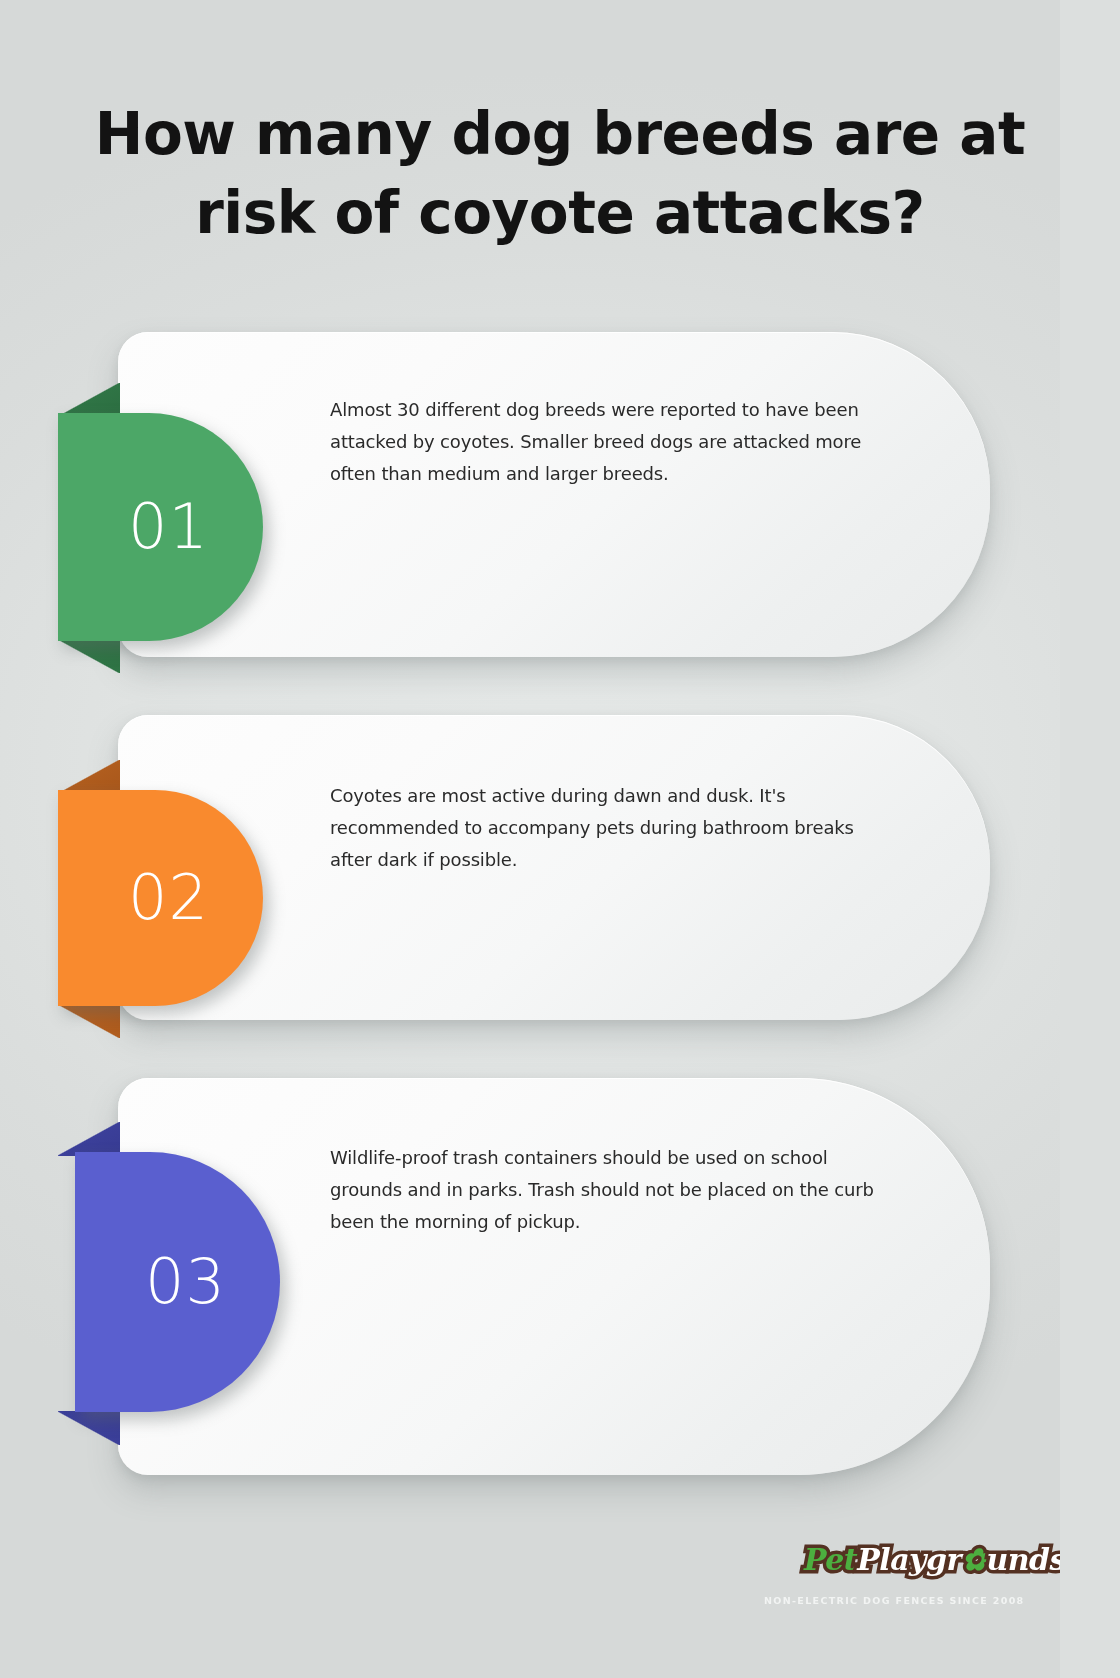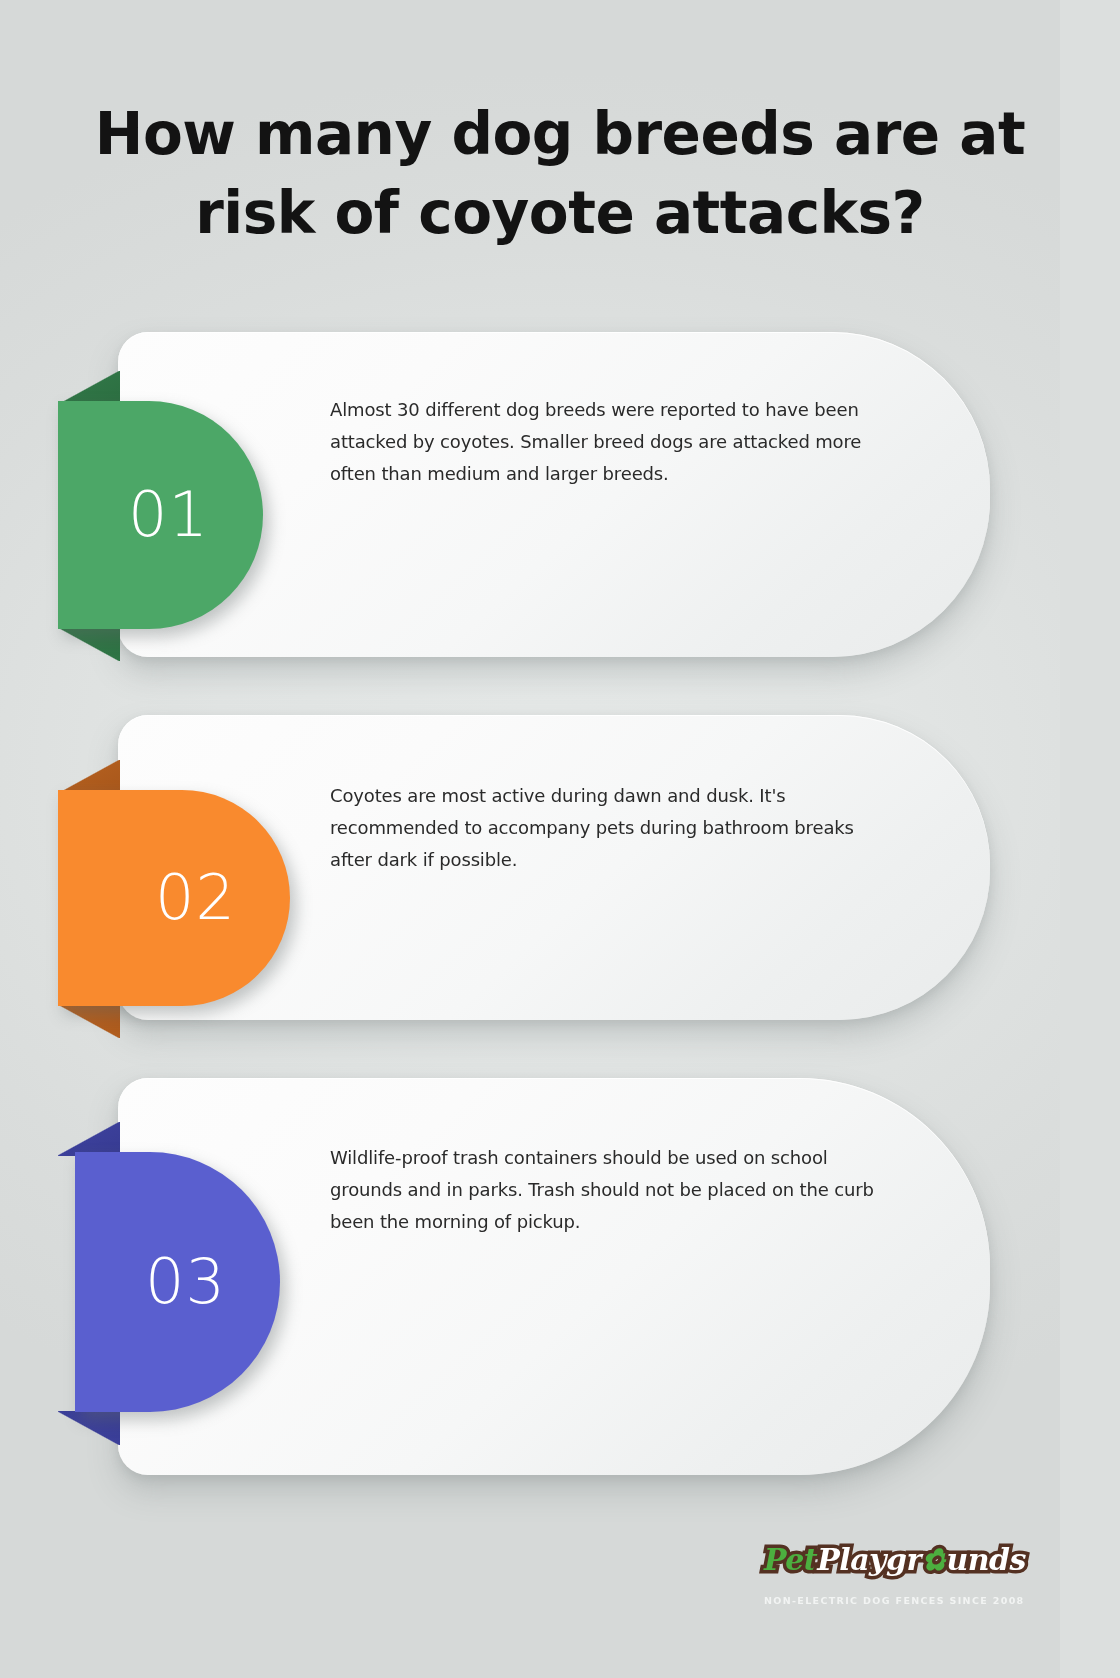--- a/index.html
+++ b/index.html
@@ -81,21 +81,21 @@
   .card.c1 .card-text { top: 62px; }
   .card.c2 .card-text { top: 65px; }
   .card.c3 .card-text { top: 64px; }
 
   
   .badge-wrap {
     position: absolute;
     left: 0;
     width: 270px;
   }
-  .badge-wrap.b1 { top: 371px;  height: 290px; padding-left: 36px; }
+  .badge-wrap.b1 { top: 383px;  height: 290px; padding-left: 36px; }
   .badge-wrap.b2 { top: 760px;  height: 278px; }
   .badge-wrap.b3 { top: 1122px; height: 323px; }
 
   .fold {
     position: absolute;
     left: 58px;
     width: 62px;
     height: 34px;
   }
   .fold.top    { top: 0; }
@@ -114,21 +114,21 @@
     position: absolute;
     left: 58px;
     top: 30px;
     width: 205px;
     display: flex;
     align-items: center;
     justify-content: center;
     box-shadow: 6px 8px 16px rgba(100,108,108,0.38);
   }
   .badge-wrap.b1 .badge { height: 228px; border-radius: 0 114px 114px 0; background: #4ca767; }
-  .badge-wrap.b2 .badge { height: 216px; border-radius: 0 108px 108px 0; background: #f98a2e; padding-left: 27px; }
+  .badge-wrap.b2 .badge { height: 216px; border-radius: 0 108px 108px 0; background: #f98a2e; }
   .badge-wrap.b3 .badge { height: 260px; border-radius: 0 130px 130px 0; background: #5a5fcf; margin-left: 17px; }
 
   .badge-num {
     font-family: "DejaVu Sans", sans-serif;
     font-weight: 300;
     font-size: 62px;
     line-height: 1;
     color: #ffffff;
     letter-spacing: 1px;
     transform: translateX(8px);
@@ -148,21 +148,21 @@
     font-family: "DejaVu Serif", serif;
     font-style: italic;
     font-weight: 700;
     font-size: 30px;
     line-height: 34px;
     letter-spacing: -0.5px;
     white-space: nowrap;
     -webkit-text-stroke: 7px #543122;
     paint-order: stroke fill;
   }
-  .logo-word .pet { color: #4caf3f; }
+  .logo-word .pet { color: #4caf3f; margin-left: 40px; }
   .logo-word .play { color: #ffffff; font-style: italic; }
   .logo-word .paw { color: #4caf3f; }
 
   .logo-tag {
     margin-top: 18px;
     font-family: "DejaVu Sans", sans-serif;
     font-size: 9.5px;
     font-weight: 600;
     letter-spacing: 1.35px;
     color: #f2f4f3;

